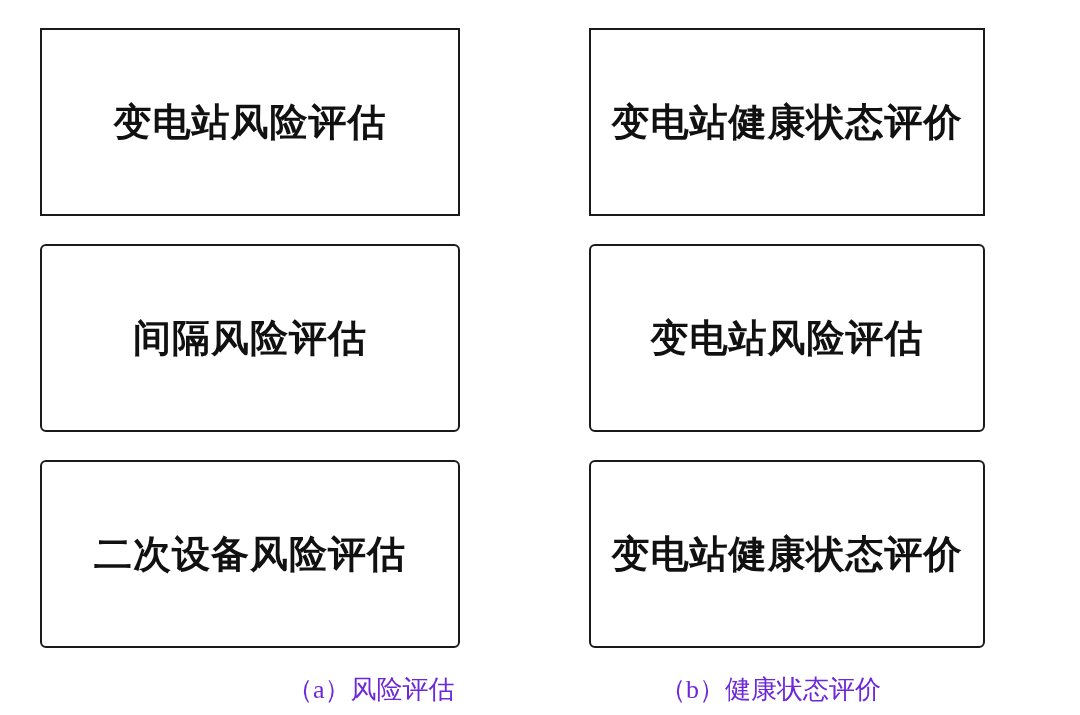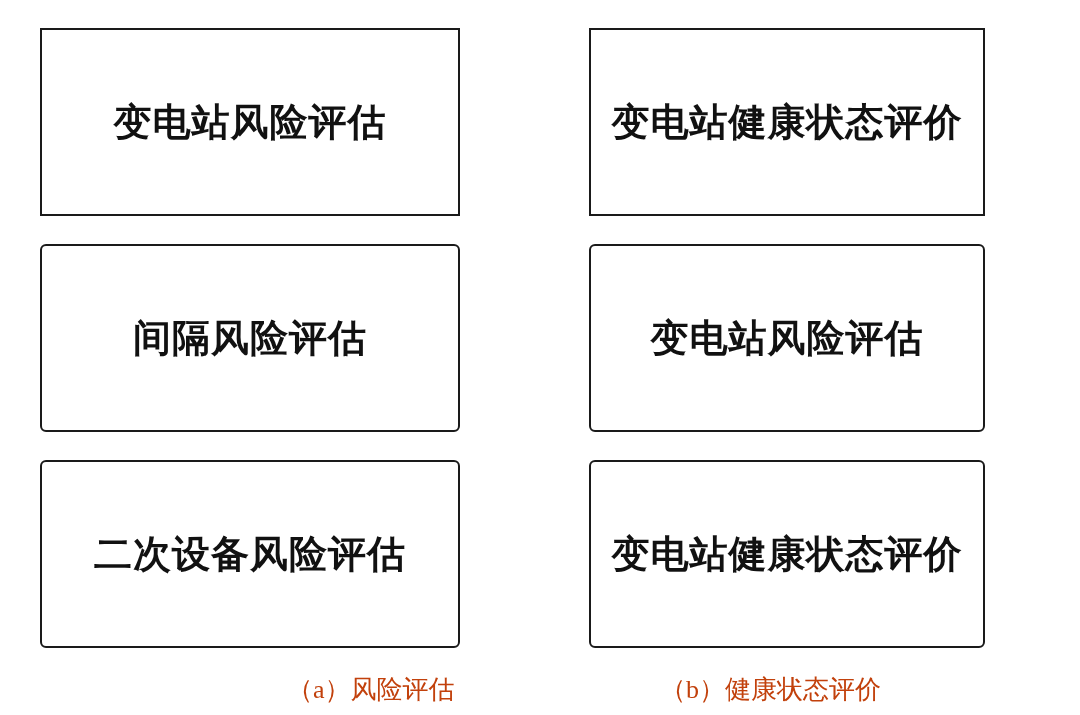--- a/index.html
+++ b/index.html
@@ -36,21 +36,21 @@
     font-size: 38px;
     font-weight: bold;
     color: #111111;
     letter-spacing: 1px;
     white-space: nowrap;
   }
   .caption {
     position: absolute;
     top: 672px;
     font-size: 26px;
-    color: #c2410c;
+    color: #6d28d9;
     white-space: nowrap;
   }
   .caption-a { left: 287px; }
   .caption-b { left: 660px; }
 </style>
 </head>
 <body>
 
 <div class="column column-a">
   <div class="box">

